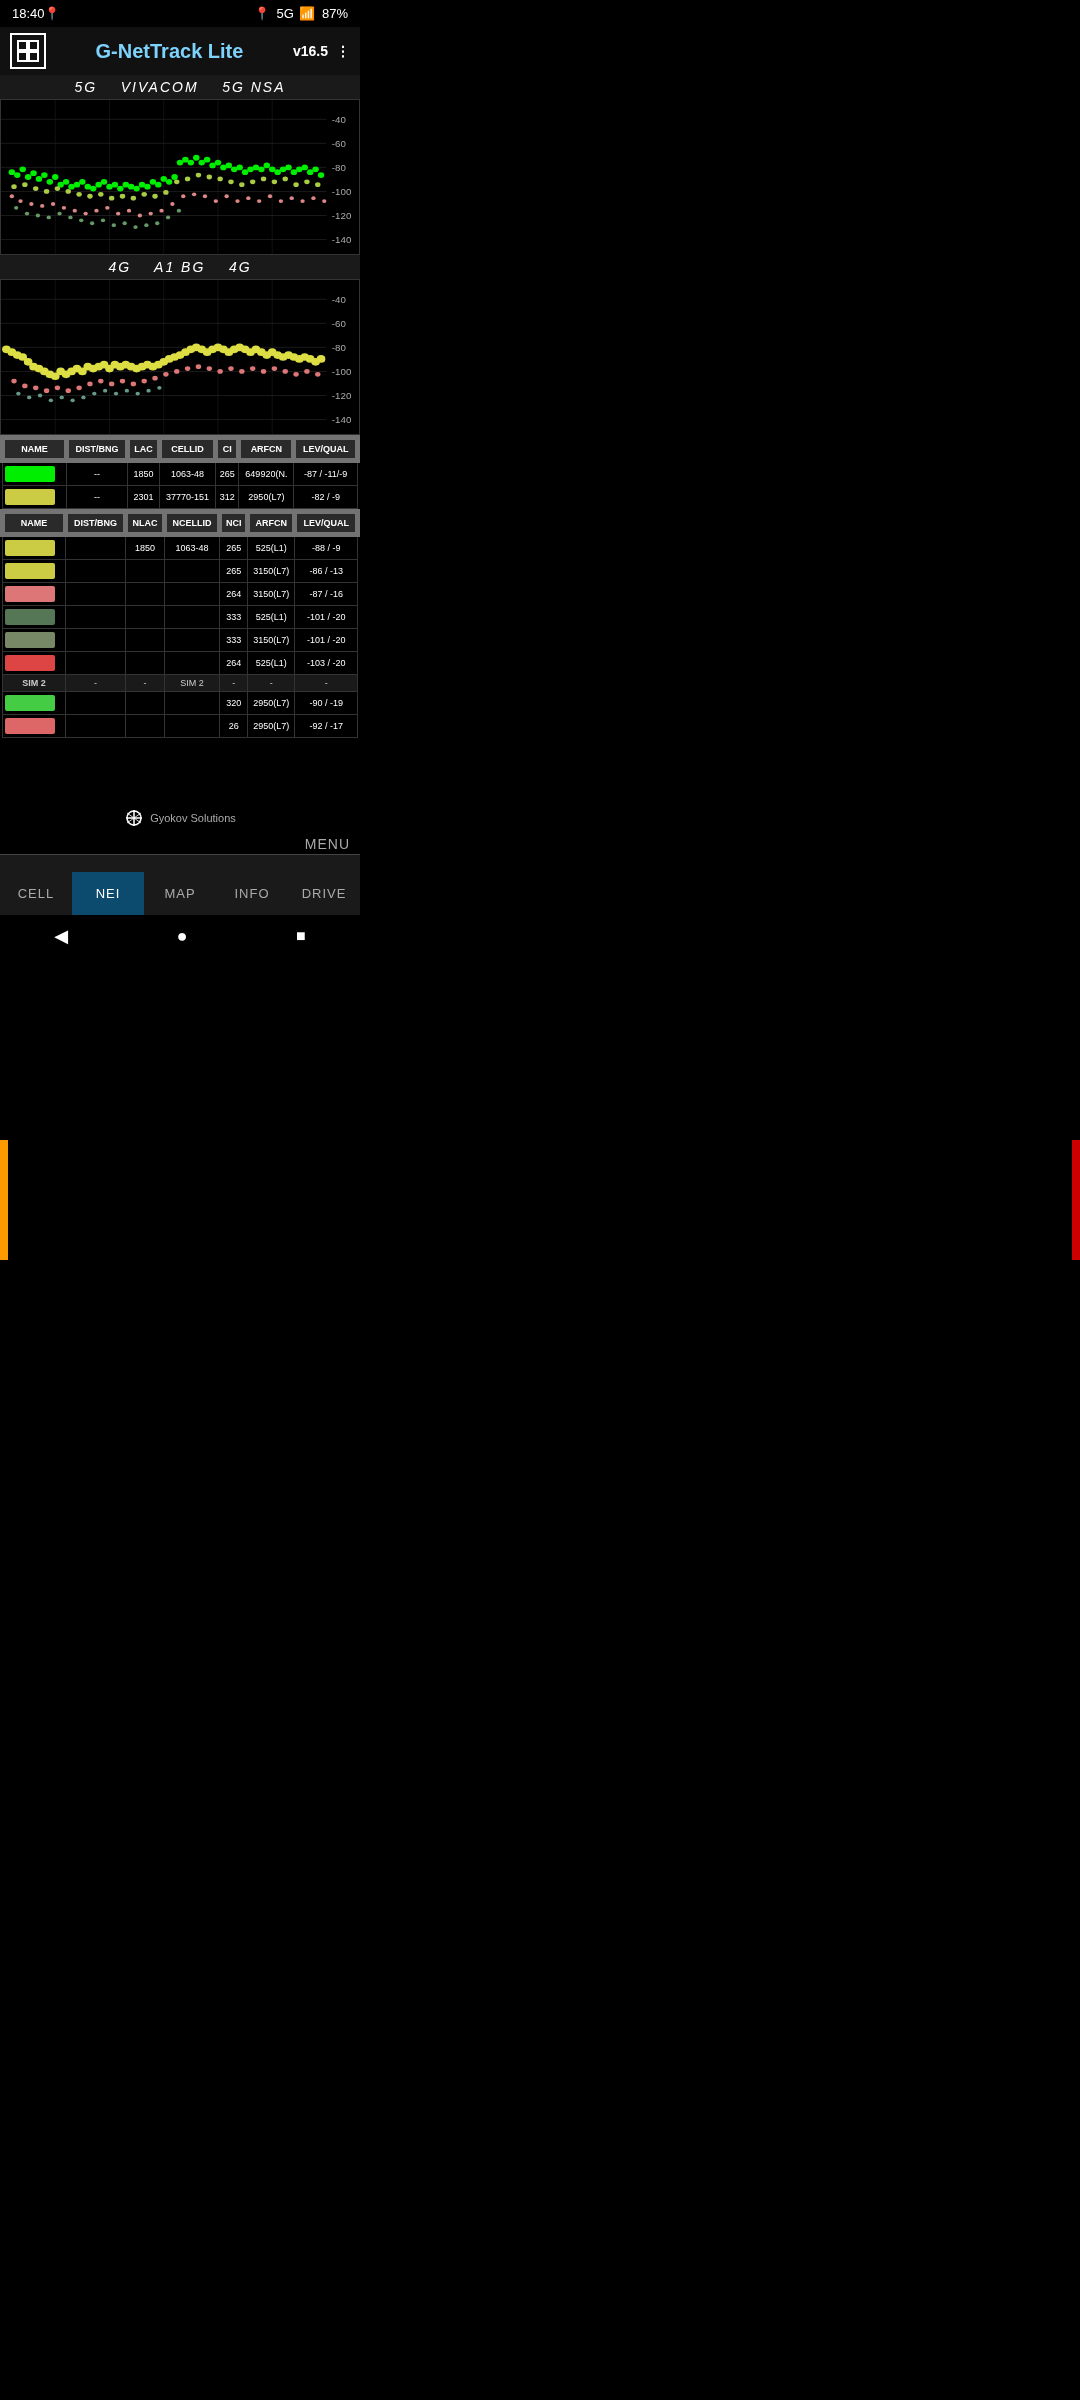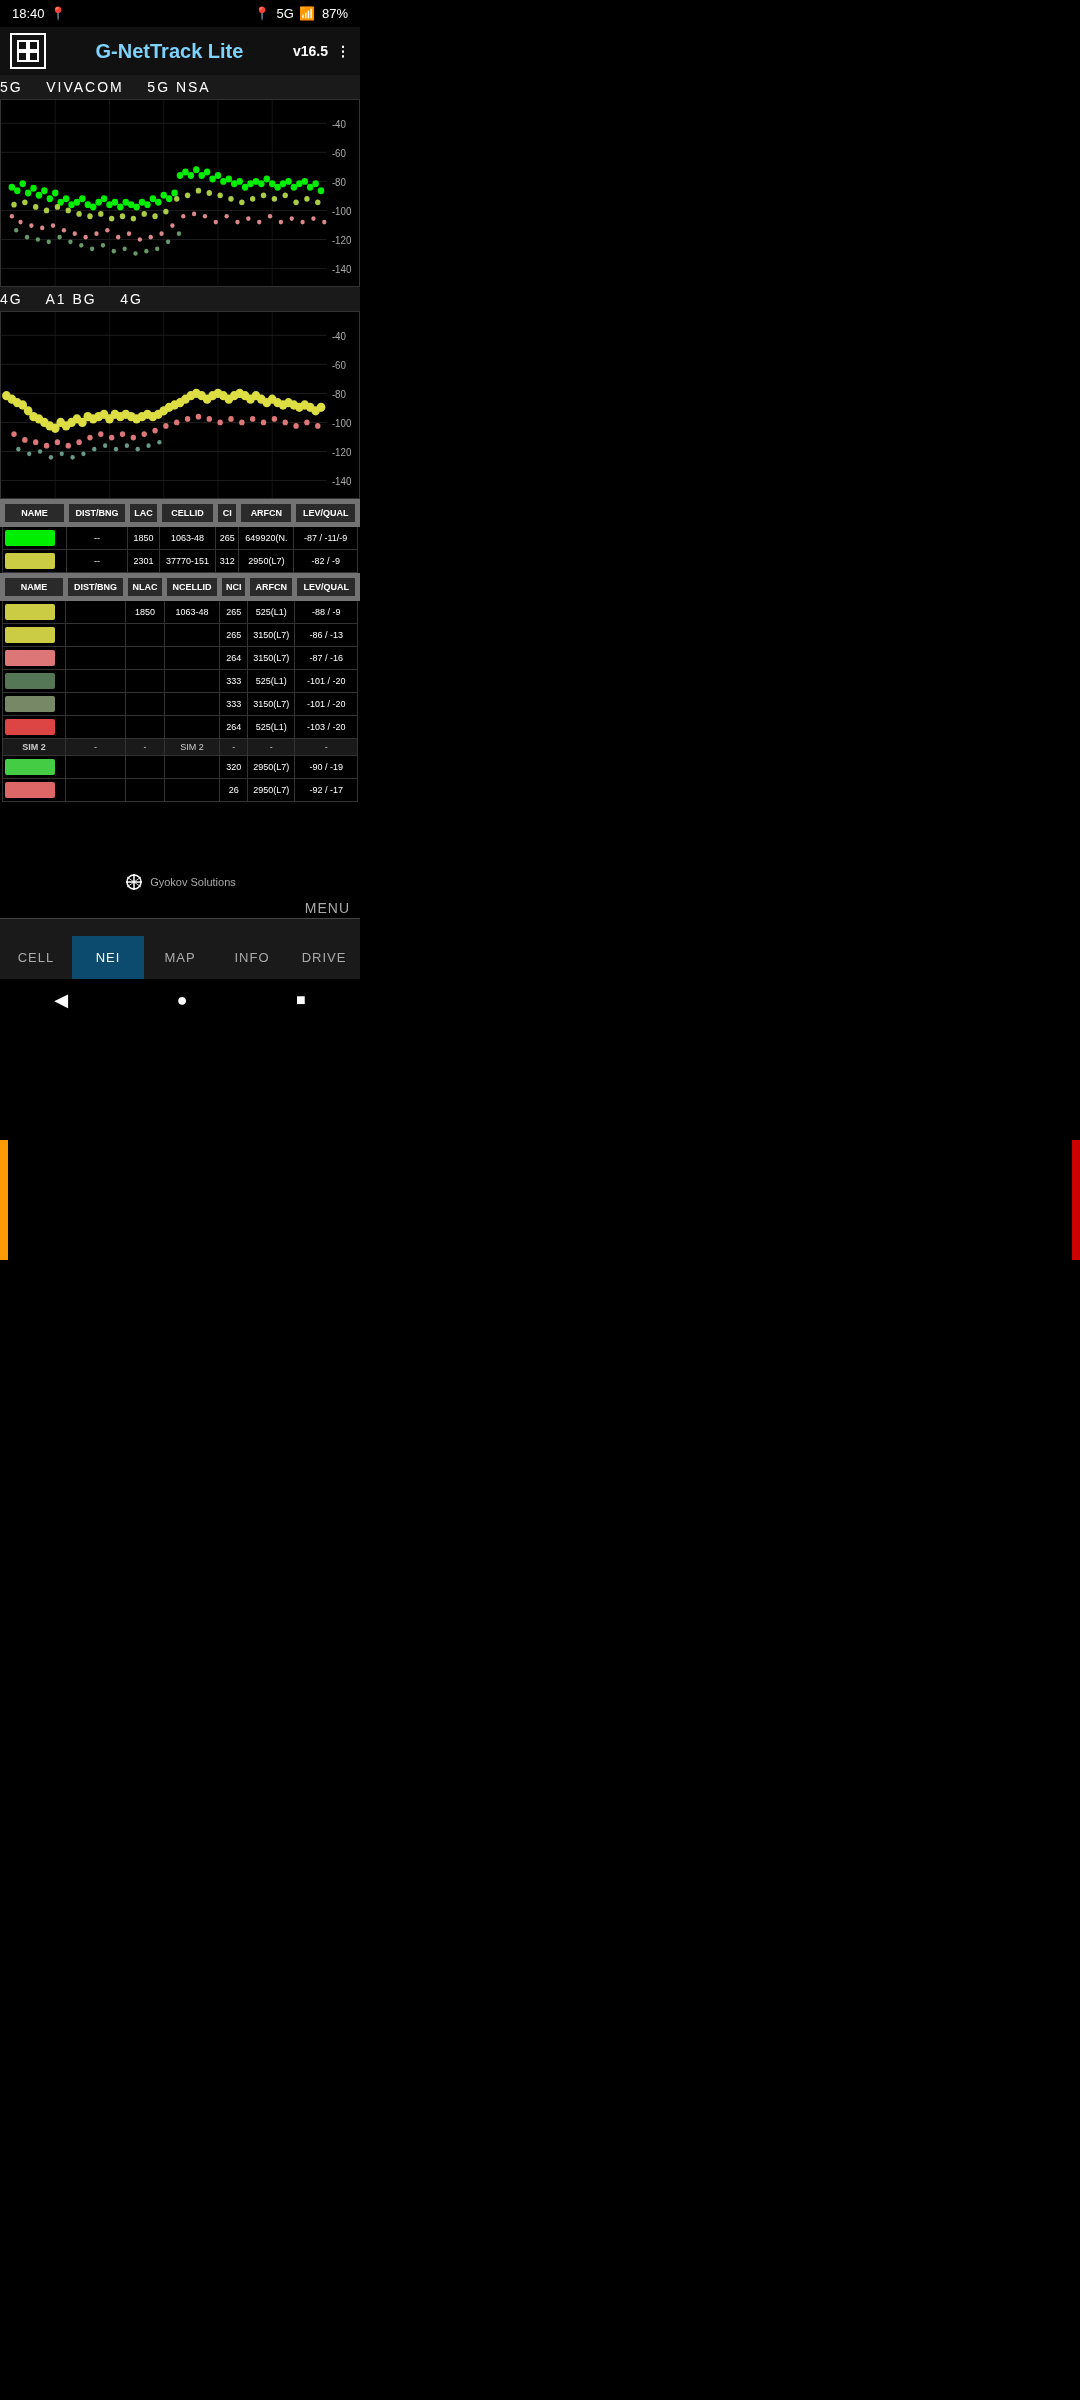--- a/index.html
+++ b/index.html
@@ -16,21 +16,21 @@
     
     .status-bar {
       display: flex;
       justify-content: space-between;
       align-items: center;
       padding: 6px 12px;
       background: #000;
       font-size: 13px;
       color: #fff;
     }
-    .status-left { display: flex; align-items: center; gap: 6px; }
+    .status-left { display: flex; align-items: center; }
     .status-right { display: flex; align-items: center; gap: 6px; }
 
     
     .header {
       display: flex;
       align-items: center;
       justify-content: space-between;
       padding: 6px 10px;
       background: #111;
     }
@@ -45,33 +45,34 @@
       font-weight: bold;
       color: #7dd3fc;
     }
     .header-right {
       display: flex; align-items: center; gap: 8px;
       font-size: 14px; color: #fff; font-weight: bold;
     }
 
     
     .network-label {
-      text-align: left;
+      text-align: center;
       background: #1a1a1a;
       padding: 4px 0;
       font-size: 14px;
       color: #fff;
       letter-spacing: 2px;
+      font-style: italic;
     }
 
     
     .chart-container {
       background: #000;
       position: relative;
-      height: 188px;
+      height: 156px;
       border: 1px solid #333;
       margin: 0;
       overflow: hidden;
     }
 
     
     .data-table {
       width: 100%;
       border-collapse: collapse;
       font-size: 10px;

